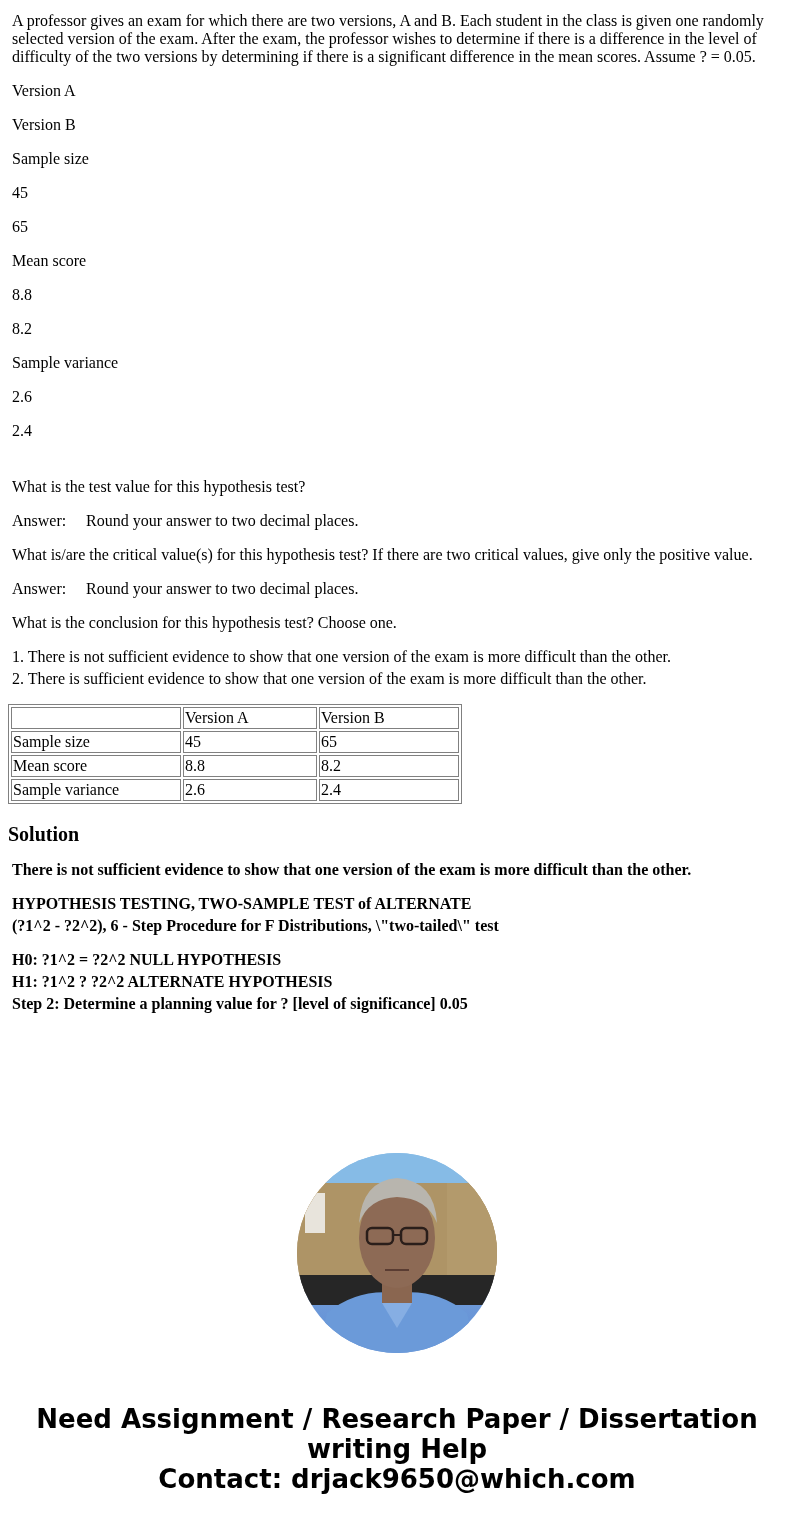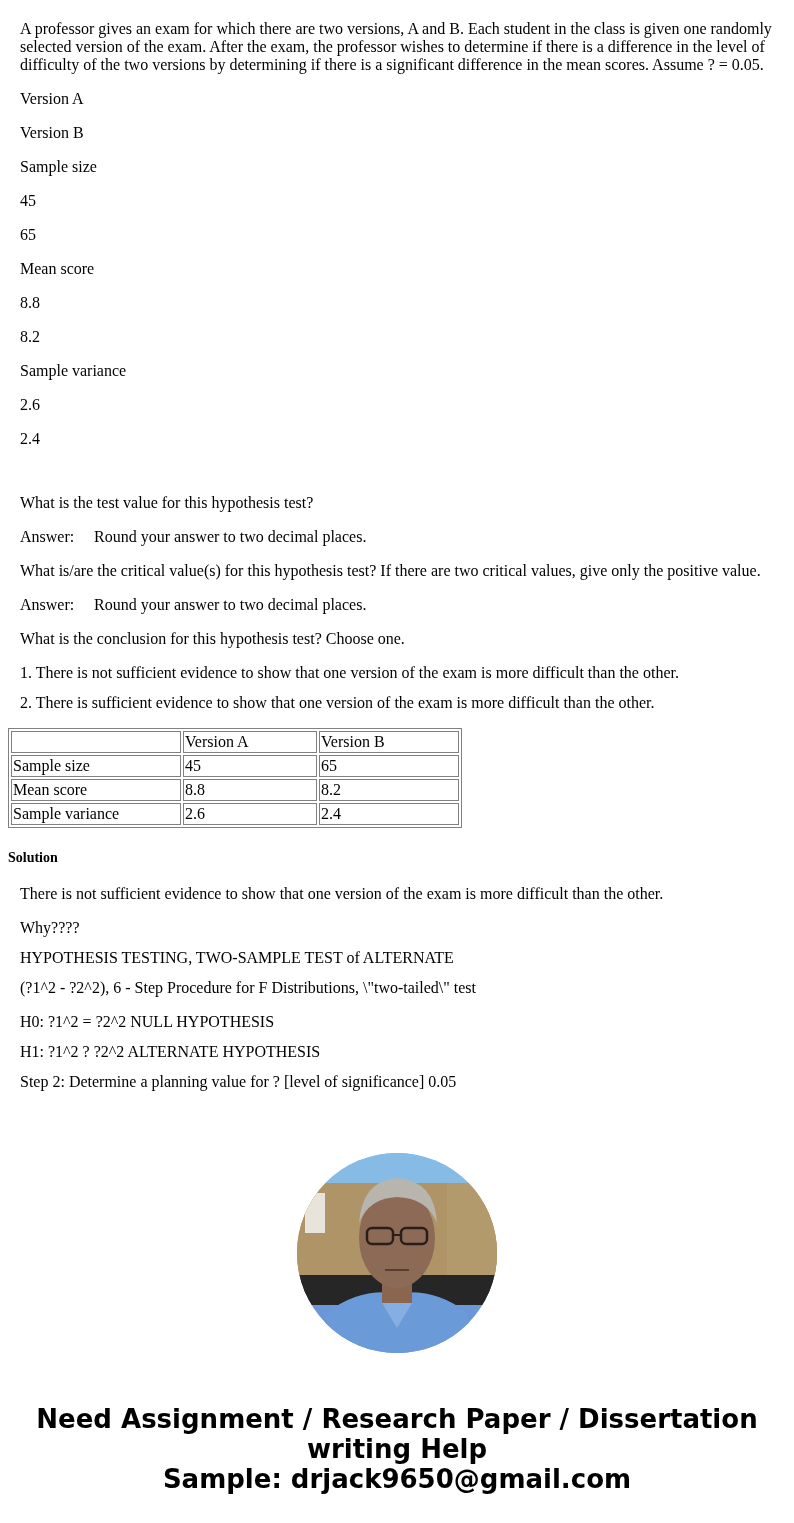--- a/index.html
+++ b/index.html
@@ -6,21 +6,21 @@
     body {
       width: 794px;
       height: 1523px;
       position: relative;
       font-family: "Liberation Serif", serif;
       font-size: 16px;
       color: #000;
       overflow: hidden;
     }
     .content { position: absolute; left: 8px; top: 8px; width: 778px; }
-    p { margin: 12px; line-height: 18px; }
+    p { margin: 4px; line-height: 18px; }
     .intro { line-height: 18px; }
     .para { margin-top: 16px; }
     .blank { height: 18px; }
     .ans-label { display: inline-block; width: 74px; }
     table.data {
       border: 1px solid #808080;
       border-spacing: 2px;
       border-collapse: separate;
       margin-top: 16px;
       font-family: "Liberation Serif", serif;
@@ -30,26 +30,26 @@
       border: 1px solid #808080;
       padding: 1px;
       height: 18px;
       line-height: 18px;
       vertical-align: top;
     }
     .c0 { width: 166px; }
     .c1 { width: 130px; }
     .c2 { width: 136px; }
     h3.sol-title {
-      font-size: 14px;
+      font-size: 20px;
       font-weight: bold;
       margin: 19px 0 0 0;
       line-height: 22px;
     }
-    .bold { font-weight: normal; }
+    .bold { font-weight: bold; }
     .photo-wrap {
       position: absolute;
       left: 297px;
       top: 1153px;
       width: 200px;
       height: 200px;
       border-radius: 50%;
       overflow: hidden;
       background: linear-gradient(#7fb8e6 0%, #8fbfe8 12%, #b89a6a 14%, #a48a5c 60%, #2a2a2a 62%, #2a2a2a 70%, #6f9ad8 72%, #5e8ed6 100%);
     }
@@ -122,21 +122,20 @@
       <td>2.4</td>
     </tr>
   </tbody>
     </table>
 
   <h3 class="sol-title">Solution</h3>
 
   <p class="para bold">There is not sufficient evidence to show that one version of the exam is more difficult than the other.</p>
 
   <div class="para bold">
-    <p>Why????</p>
     <p>HYPOTHESIS TESTING, TWO-SAMPLE TEST of ALTERNATE</p>
     <p>(?1^2 - ?2^2), 6 - Step Procedure for F Distributions, \"two-tailed\" test</p>
   </div>
 
   <div class="para bold">
     <p>H0: ?1^2 = ?2^2 NULL HYPOTHESIS</p>
     <p>H1: ?1^2 ? ?2^2 ALTERNATE HYPOTHESIS</p>
     <p>Step 2: Determine a planning value for ? [level of significance] 0.05</p>
   </div>
 
@@ -166,14 +165,14 @@
     <rect x="104" y="75" width="26" height="16" rx="5" fill="none" stroke="#2a1e1a" stroke-width="2.5"></rect>
     <line x1="96" y1="82" x2="104" y2="82" stroke="#2a1e1a" stroke-width="2"></line>
 
     <line x1="88" y1="117" x2="112" y2="117" stroke="#5a3c32" stroke-width="2"></line>
   </svg>
 </div>
 
 <div class="promo">
   <div>Need Assignment / Research Paper / Dissertation</div>
   <div>writing Help</div>
-  <div>Sample: drjack9650@gmail.com</div>
+  <div>Contact: drjack9650@which.com</div>
 </div>
 
 </body></html>

